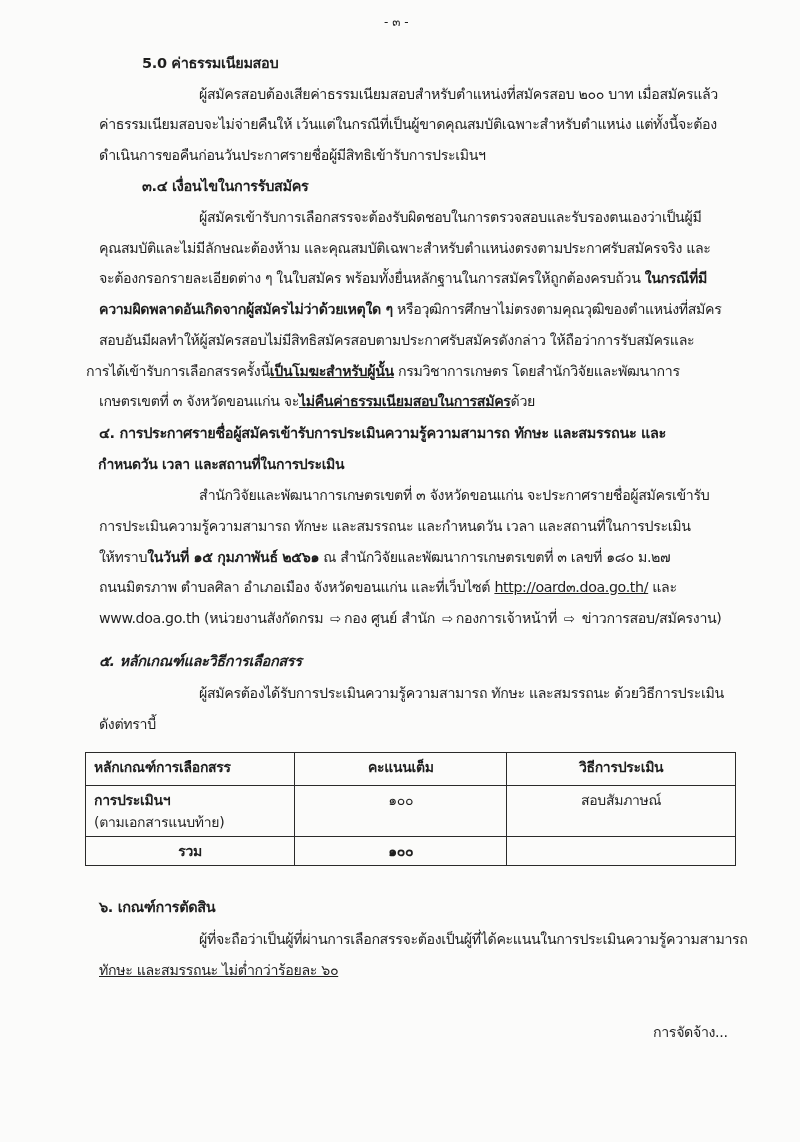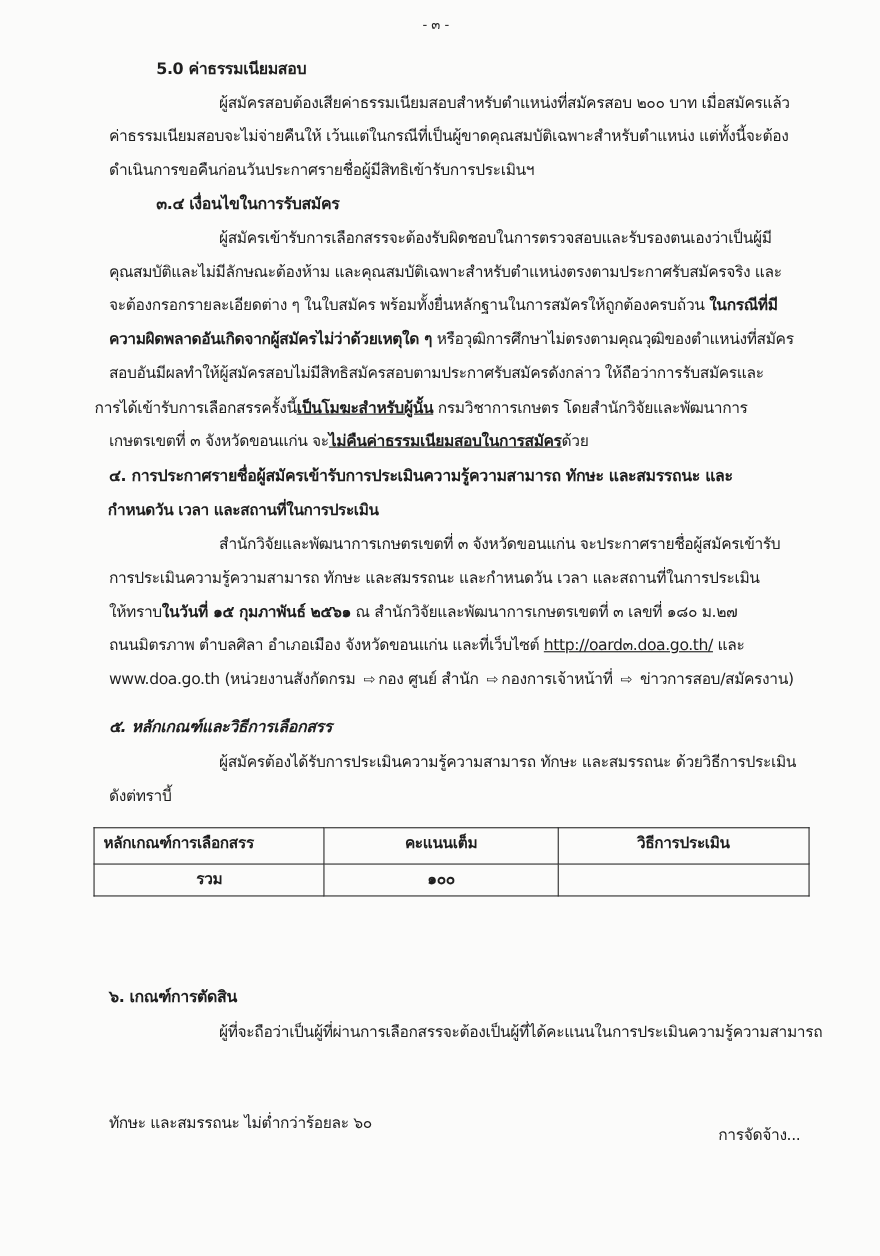--- a/index.html
+++ b/index.html
@@ -74,25 +74,33 @@
   <div class="line" style="left:99px; top:714px;">ดังต่ทราบี้</div>
 
   <table class="crit">
     <tbody>
         <tr>
       <th class="c1">หลักเกณฑ์การเลือกสรร</th>
       <th class="c2">คะแนนเต็ม</th>
       <th class="c3">วิธีการประเมิน</th>
     </tr>
     <tr>
+      <td class="c1">
+        <div class="b">การประเมินฯ</div>
+        <div>(ตามเอกสารแนบท้าย)</div>
+      </td>
+      <td class="c2">๑๐๐</td>
+      <td class="c3">สอบสัมภาษณ์</td>
+    </tr>
+    <tr>
       <td class="c1 b" style="text-align:center;">รวม</td>
       <td class="c2 b">๑๐๐</td>
       <td class="c3"></td>
     </tr>
   </tbody>
     </table>
 
   <div class="line b" style="left:99px; top:897px; font-size:14.5px;">๖.  เกณฑ์การตัดสิน</div>
   <div class="line" style="left:199px; top:929px;text-align:right;">ผู้ที่จะถือว่าเป็นผู้ที่ผ่านการเลือกสรรจะต้องเป็นผู้ที่ได้คะแนนในการประเมินความรู้ความสามารถ</div>
-  <div class="line" style="left:99px; top:1011px;">ทักษะ และสมรรถนะ ไม่ต่ำกว่าร้อยละ ๖๐</div>
+  <div class="line" style="left:99px; top:960px;text-decoration:underline;">ทักษะ และสมรรถนะ ไม่ต่ำกว่าร้อยละ ๖๐</div>
 
   <div class="line" style="left:653px; top:1022px;">การจัดจ้าง...</div>
 </div>
 
 </body></html>

